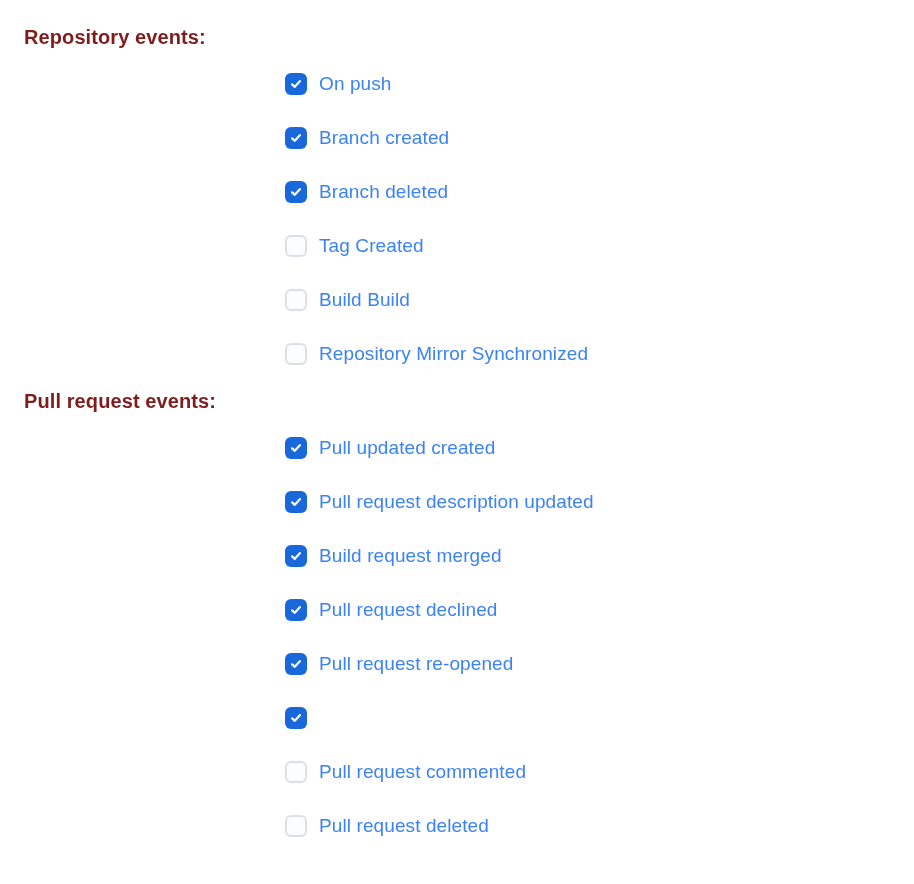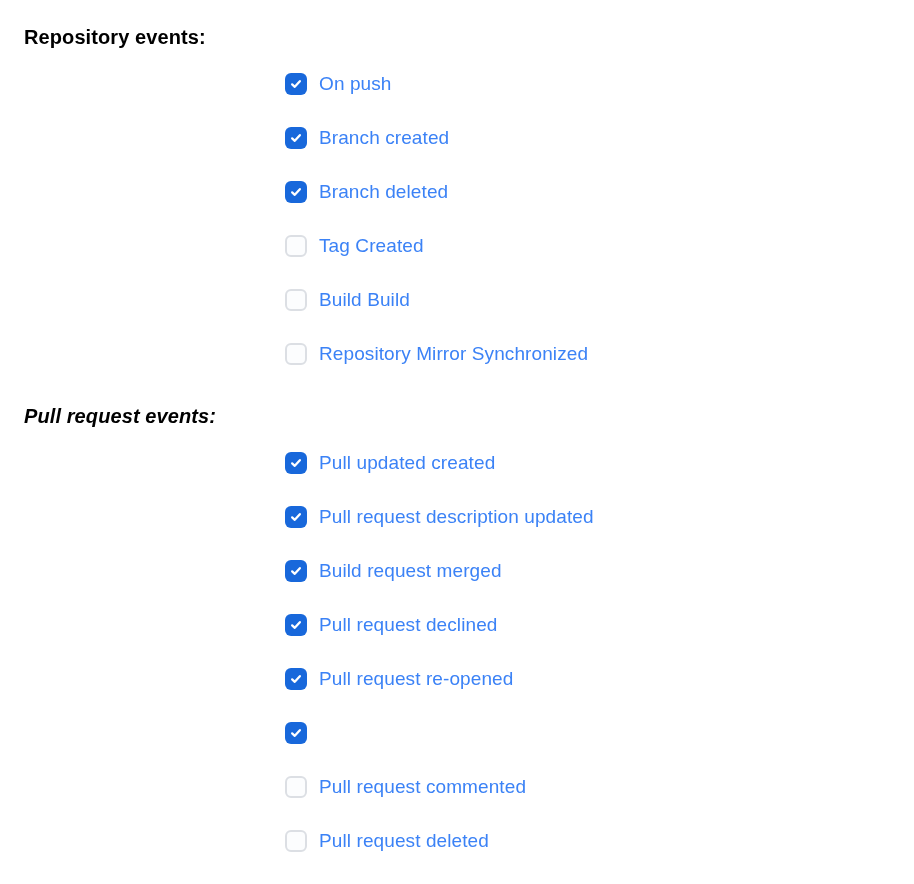--- a/index.html
+++ b/index.html
@@ -13,25 +13,25 @@
   .form-root {
     width: 914px;
     height: 884px;
     background: #ffffff;
   }
   .section-heading {
     margin-left: 24px;
     font-size: 20px;
     font-weight: 700;
     line-height: 24px;
-    color: #000000;
+    color: #7f1d1d;
     letter-spacing: 0.1px;
   }
   .section:first-child .section-heading { margin-top: 25px; }
-  .section + .section .section-heading { margin-top: 23px; font-style: italic; }
+  .section + .section .section-heading { margin-top: 8px; }
   .options {
     margin-top: 8px;
     padding-left: 285px;
   }
   .option-row {
     height: 54px;
     display: flex;
     align-items: center;
     cursor: pointer;
     user-select: none;

